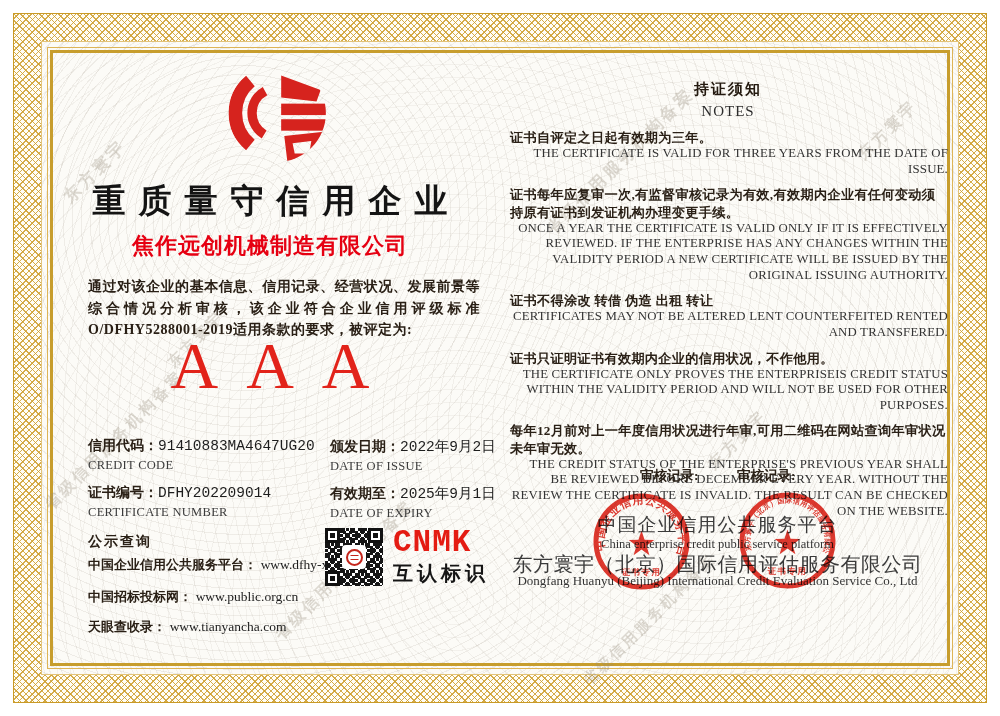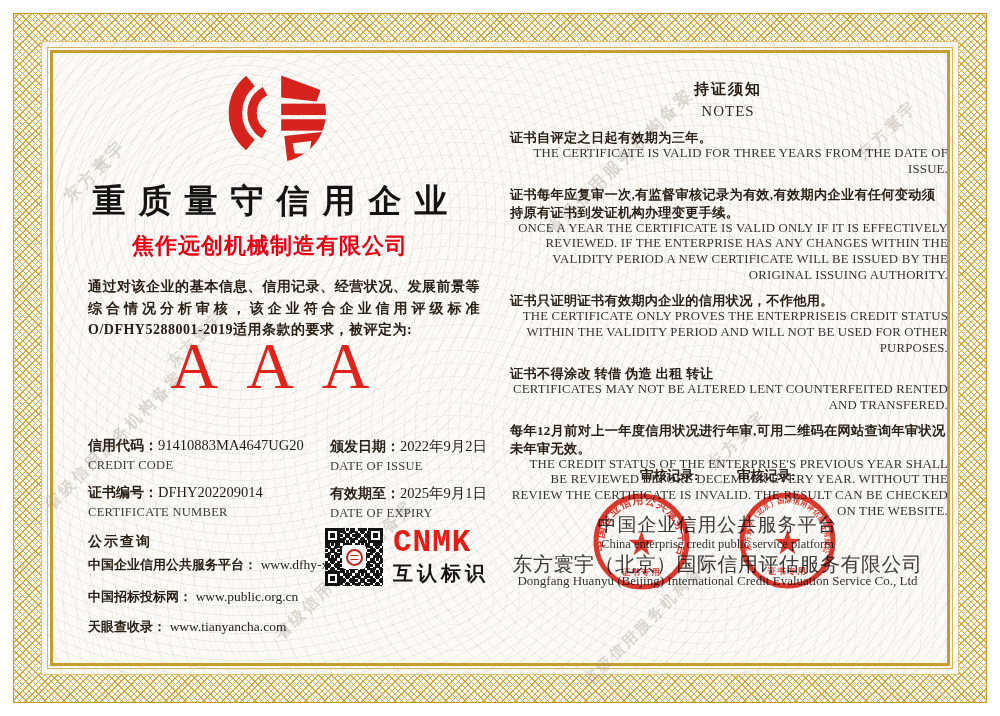--- a/index.html
+++ b/index.html
@@ -53,21 +53,21 @@
     font-family:"Liberation Serif", serif; font-weight:700;
     font-size:14px; line-height:1.55; color:#2a2016; text-align:justify; letter-spacing:.5px;
   }
   .grade {
     position:absolute; left:58px; top:328px; width:424px; text-align:center;
     font-family:"Liberation Serif", serif; font-size:66px; color:#e2231a;
     letter-spacing:28px; text-indent:28px;
   }
   .field { position:absolute; width:240px; }
   .field .zh { font-size:14px; font-weight:700; color:#2a2016; font-family:"Liberation Serif",serif; }
-  .field .zh b { font-family:Liberation Serif, serif; font-weight:400; font-size:14.5px; color:#1d1d1d; letter-spacing:0; }
+  .field .zh b { font-family:Liberation Mono, monospace; font-weight:400; font-size:14.5px; color:#1d1d1d; letter-spacing:0; }
   .field .en { font-family:"Liberation Serif",serif; font-size:12.5px; color:#3b3b3b; letter-spacing:.3px; margin-top:3px; }
   .pq-head { position:absolute; left:88px; top:533px; font-size:14px; font-weight:700;
              color:#2a2016; font-family:"Liberation Serif",serif; letter-spacing:2px; }
   .qlink { position:absolute; left:88px; font-size:13px; color:#2a2016; }
   .qlink .lab { font-weight:700; font-family:"Liberation Serif",serif; }
   .qlink .url { font-family:"Liberation Serif",serif; font-size:13.5px; color:#1d1d1d; }
 
   
   .qr { position:absolute; left:325px; top:528px; width:58px; height:58px; background:#fff;
         background-image:
@@ -199,26 +199,26 @@
   <div class="notes-list">
     <div class="note">
       <div class="zh">证书自评定之日起有效期为三年。</div>
       <div class="en">THE CERTIFICATE IS VALID FOR THREE YEARS FROM THE DATE OF ISSUE.</div>
     </div>
     <div class="note">
       <div class="zh">证书每年应复审一次,有监督审核记录为有效,有效期内企业有任何变动须持原有证书到发证机构办理变更手续。</div>
       <div class="en">ONCE A YEAR THE CERTIFICATE IS VALID ONLY IF IT IS EFFECTIVELY REVIEWED. IF THE ENTERPRISE HAS ANY CHANGES WITHIN THE VALIDITY PERIOD A NEW CERTIFICATE WILL BE ISSUED BY THE ORIGINAL ISSUING AUTHORITY.</div>
     </div>
     <div class="note">
+      <div class="zh">证书不得涂改 转借 伪造 出租 转让</div>
+      <div class="en">CERTIFICATES MAY NOT BE ALTERED LENT COUNTERFEITED RENTED AND TRANSFERED.</div>
+    </div>
+    <div class="note">
       <div class="zh">证书只证明证书有效期内企业的信用状况，不作他用。</div>
       <div class="en">THE CERTIFICATE ONLY PROVES THE ENTERPRISEIS CREDIT STATUS WITHIN THE VALIDITY PERIOD AND WILL NOT BE USED FOR OTHER PURPOSES.</div>
-    </div>
-    <div class="note">
-      <div class="zh">证书不得涂改 转借 伪造 出租 转让</div>
-      <div class="en">CERTIFICATES MAY NOT BE ALTERED LENT COUNTERFEITED RENTED AND TRANSFERED.</div>
     </div>
     <div class="note">
       <div class="zh">每年12月前对上一年度信用状况进行年审,可用二维码在网站查询年审状况未年审无效。</div>
       <div class="en">THE CREDIT STATUS OF THE ENTERPRISE'S PREVIOUS YEAR SHALL BE REVIEWED BEFORE DECEMBER EVERY YEAR. WITHOUT THE REVIEW THE CERTIFICATE IS INVALID. THE RESULT CAN BE CHECKED ON THE WEBSITE.</div>
     </div>
   </div>
 
   <div class="review r1">审核记录:</div>
   <div class="review r2">审核记录:</div>
 

